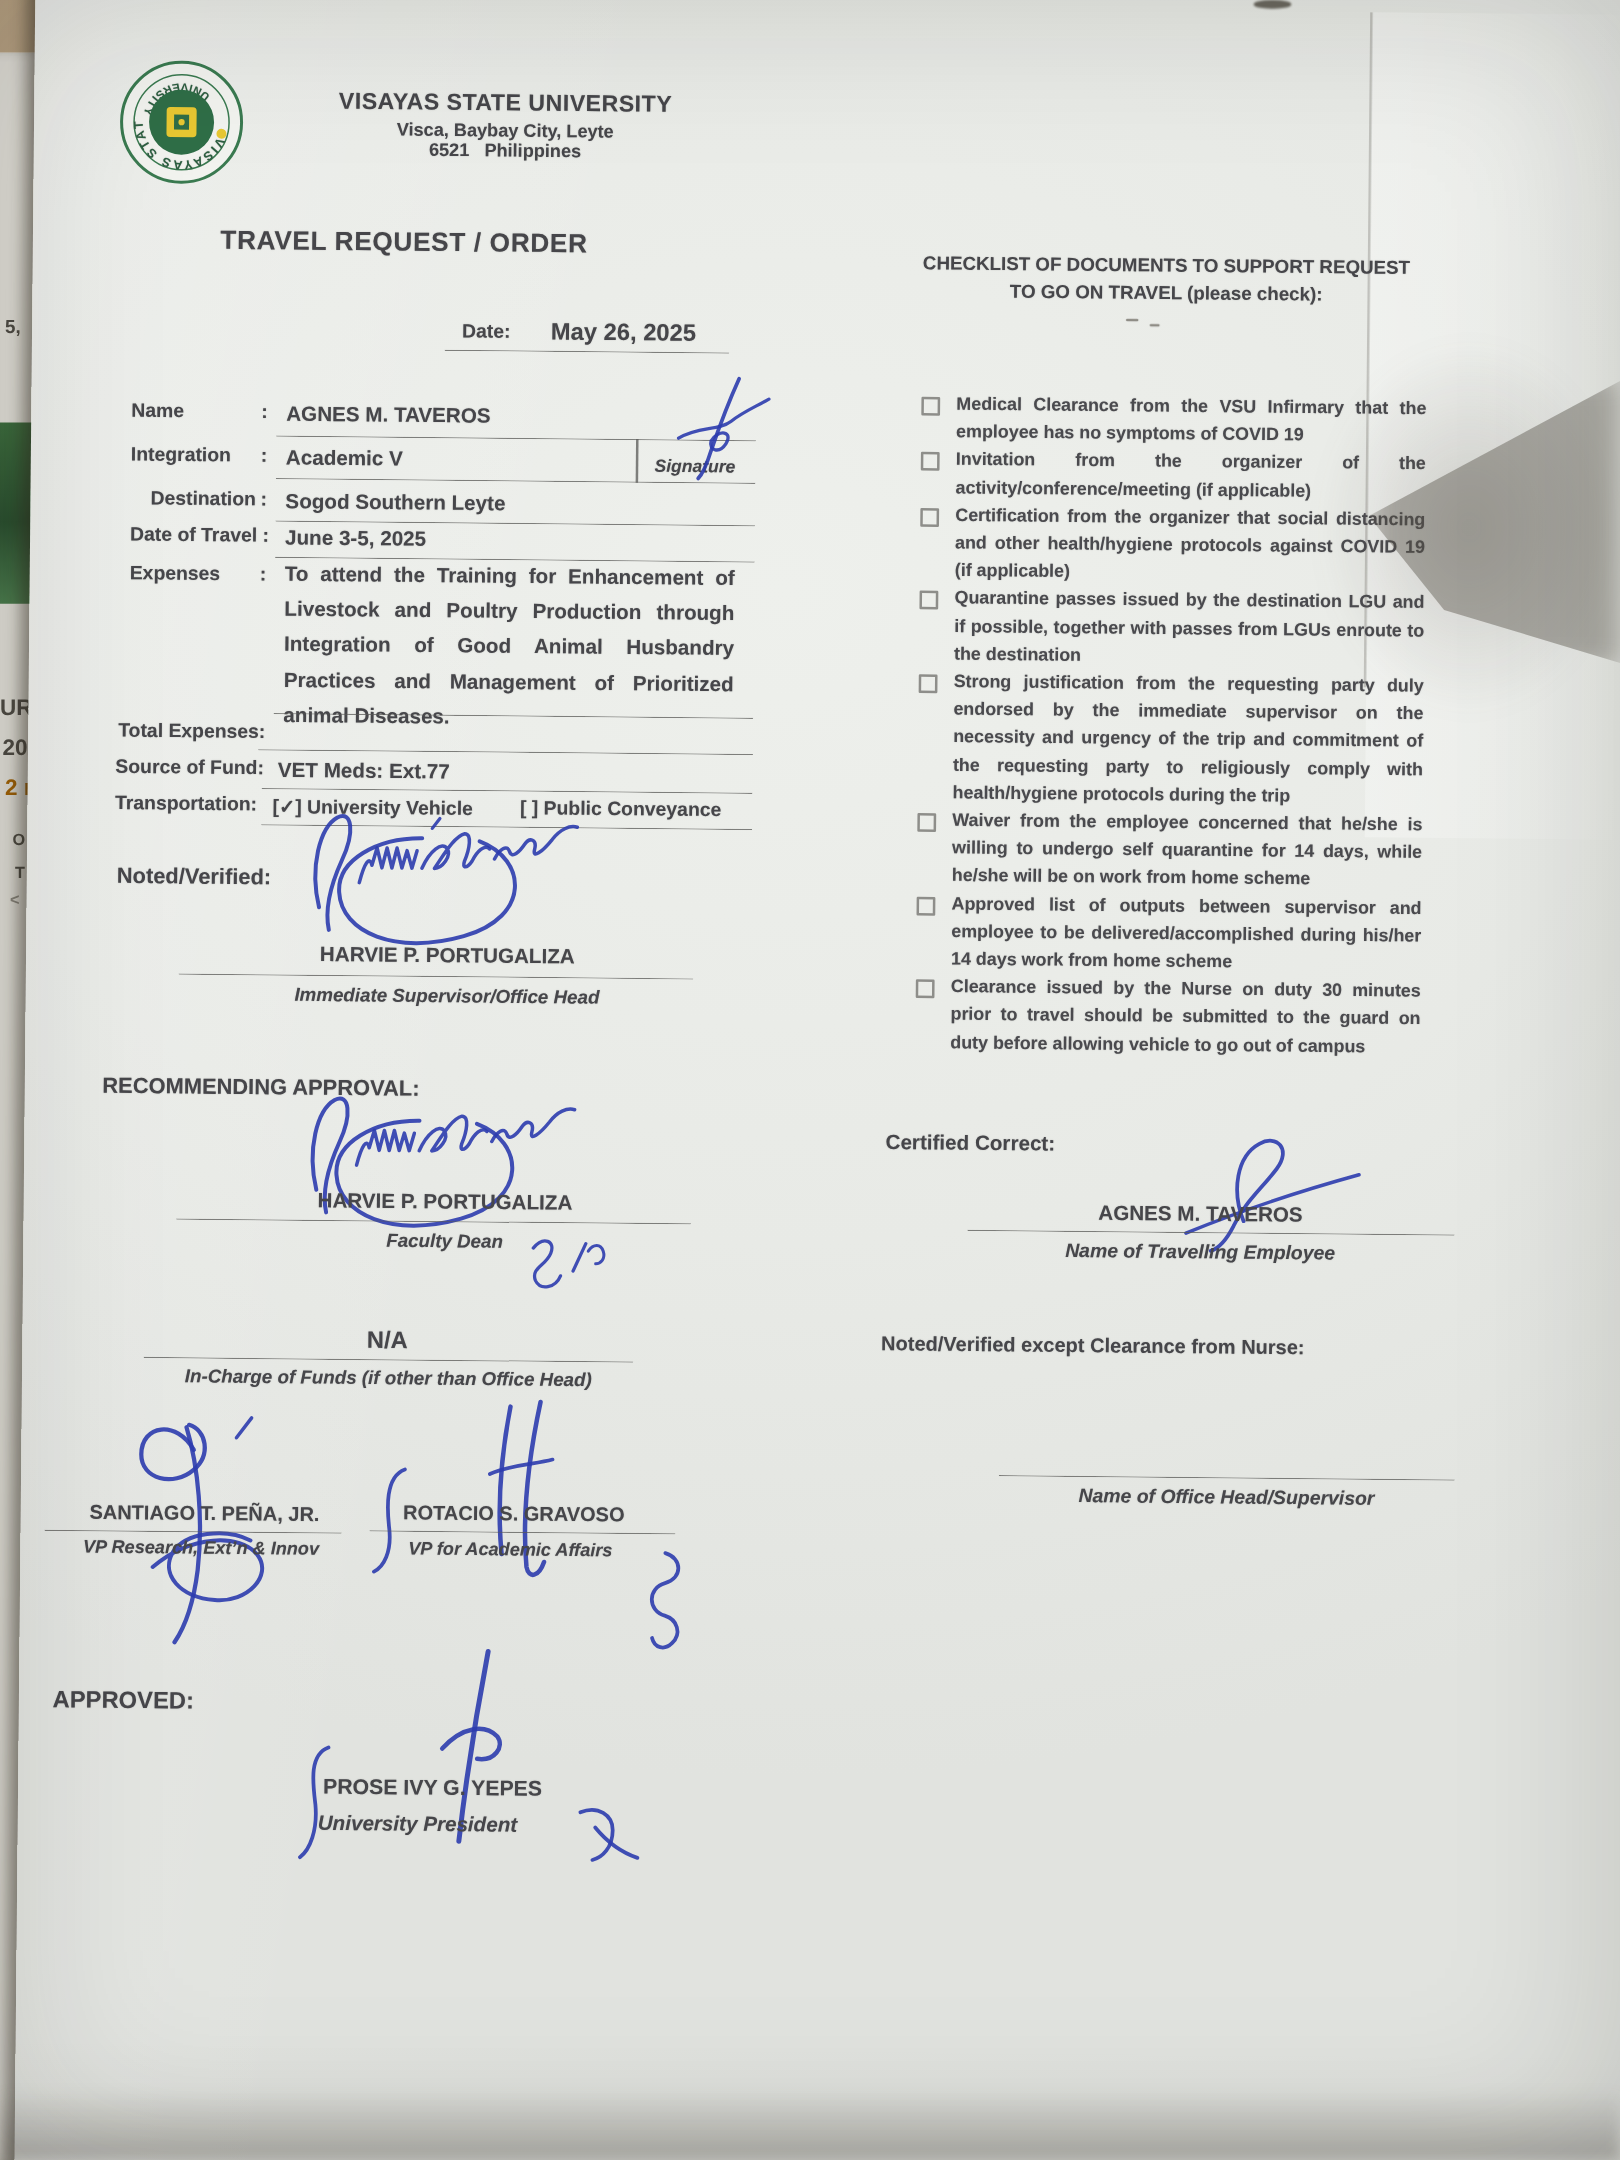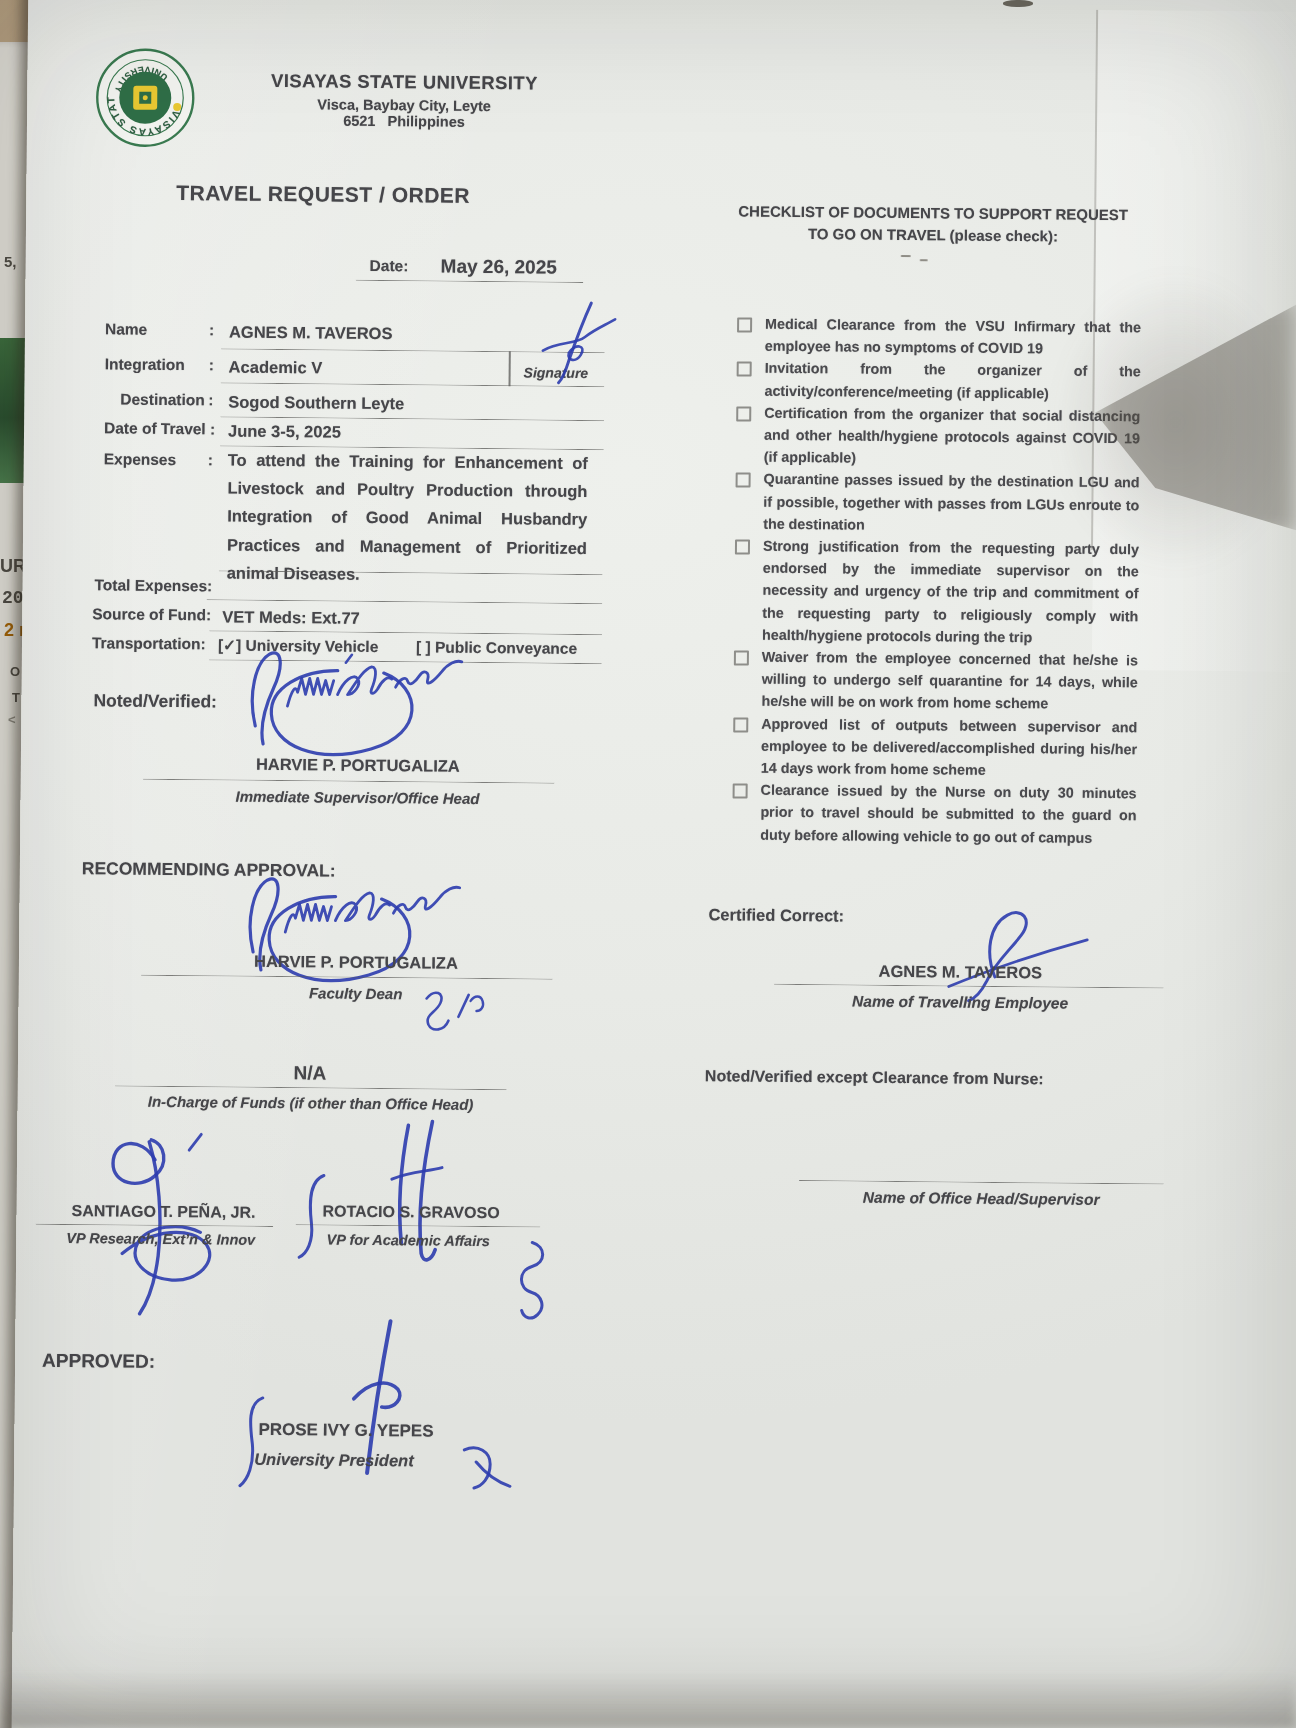--- a/index.html
+++ b/index.html
@@ -58,21 +58,21 @@
 </style>
 </head>
 <body>
 
 <div class="frame">
 
   <div class="abs under-paper">
     <div class="abs frag" style="left:4px;top:211px;font-size:15px;">5,</div>
     <div class="abs" style="left:0;top:296px;width:27px;height:145px;background:linear-gradient(180deg,#3c6b3e,#2b4f30 55%,#4a7a4d);"></div>
     <div class="abs frag" style="left:0;top:514px;font-size:18px;">UR</div>
-    <div class="abs frag" style="left:2px;top:546px;font-size:18px;font-family:Liberation Mono, monospace;">20</div>
+    <div class="abs frag" style="left:2px;top:546px;font-size:18px;">20</div>
     <div class="abs frag" style="left:4px;top:578px;font-size:18px;color:#a16207;">2 n</div>
     <div class="abs frag" style="left:10px;top:622px;font-size:13px;">O</div>
     <div class="abs frag" style="left:12px;top:648px;font-size:13px;">T</div>
     <div class="abs frag" style="left:8px;top:670px;font-size:13px;color:#8a877f;">&lt;</div>
   </div>
 
   <div class="abs paper">
     <div class="content doc">
 
       <div class="abs fold-band"></div>

